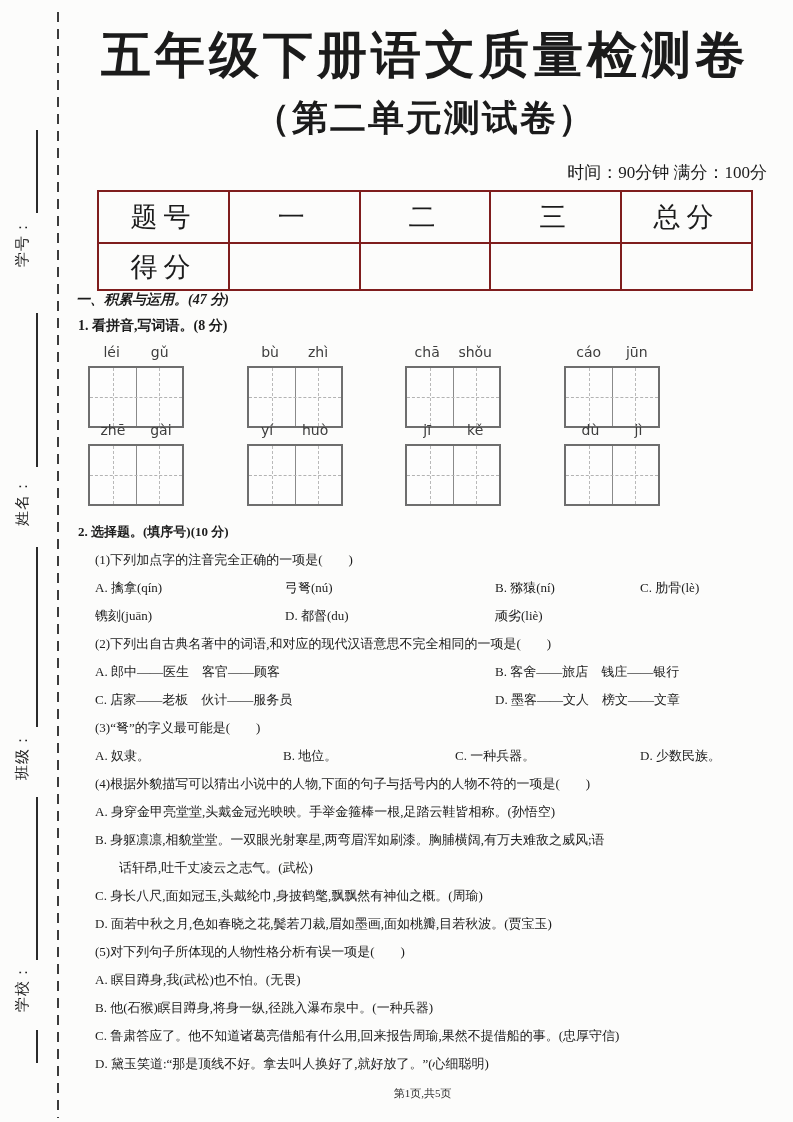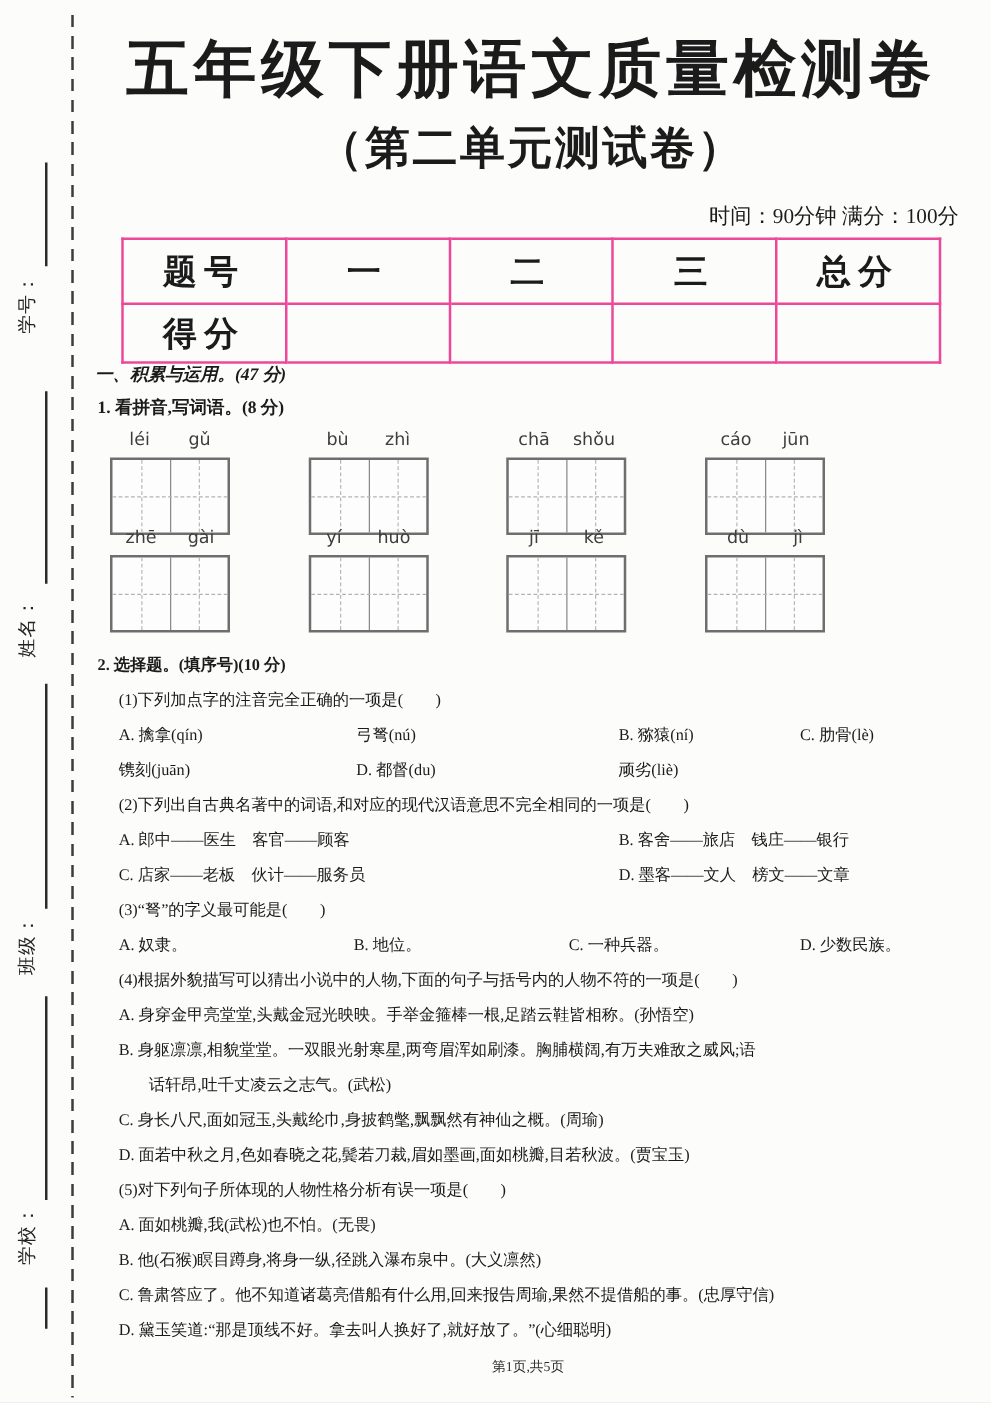--- a/index.html
+++ b/index.html
@@ -34,22 +34,22 @@
   .meta{
     position:absolute;left:75px;top:161px;width:692px;text-align:right;
     font-size:17px;
   }
   
   .score-table{
     position:absolute;left:97px;top:190px;width:656px;height:97px;
     border-collapse:collapse;table-layout:fixed;
   }
   .score-table td{
-    border:2px solid #ec4899;text-align:center;vertical-align:middle;
-    font-weight:bold;padding:0;margin-top:37px;
+    border:2px solid #7f1d1d;text-align:center;vertical-align:middle;
+    font-weight:normal;padding:0;margin-top:37px;
   }
   .score-table .hrow td{font-size:27px;height:50px;letter-spacing:6px;}
   .score-table .srow td{font-size:27px;height:45px;letter-spacing:6px;}
   
   .sec-head{position:absolute;left:76px;top:291px;font-size:14px;font-weight:bold;font-style:italic;}
   .q1-head{position:absolute;left:78px;top:317px;font-size:14px;font-weight:bold;}
   
   .pin-row{position:absolute;left:88px;width:572px;display:flex;justify-content:space-between;}
   .pin-labels-row{top:344px;}
   .pin-boxes-row{top:366px;}
@@ -243,20 +243,20 @@
     </div>
 
     <div class="line stem">(4)根据外貌描写可以猜出小说中的人物,下面的句子与括号内的人物不符的一项是(　　)</div>
     <div class="opt-block">A. 身穿金甲亮堂堂,头戴金冠光映映。手举金箍棒一根,足踏云鞋皆相称。(孙悟空)</div>
     <div class="opt-block">B. 身躯凛凛,相貌堂堂。一双眼光射寒星,两弯眉浑如刷漆。胸脯横阔,有万夫难敌之威风;语
 话轩昂,吐千丈凌云之志气。(武松)</div>
     <div class="opt-block">C. 身长八尺,面如冠玉,头戴纶巾,身披鹤氅,飘飘然有神仙之概。(周瑜)</div>
     <div class="opt-block">D. 面若中秋之月,色如春晓之花,鬓若刀裁,眉如墨画,面如桃瓣,目若秋波。(贾宝玉)</div>
 
     <div class="line stem">(5)对下列句子所体现的人物性格分析有误一项是(　　)</div>
-    <div class="opt-block">A. 面如桃瓣,我(武松)也不怕。(无畏)</div>
-    <div class="opt-block">B. 他(石猴)瞑目蹲身,将身一纵,径跳入瀑布泉中。(大义凛然)</div>
+    <div class="opt-block">A. 瞑目蹲身,我(武松)也不怕。(无畏)</div>
+    <div class="opt-block">B. 他(石猴)瞑目蹲身,将身一纵,径跳入瀑布泉中。(一种兵器)</div>
     <div class="opt-block">C. 鲁肃答应了。他不知道诸葛亮借船有什么用,回来报告周瑜,果然不提借船的事。(忠厚守信)</div>
     <div class="opt-block">D. 黛玉笑道:“那是顶线不好。拿去叫人换好了,就好放了。”(心细聪明)</div>
   </div>
 
   <div class="footer">第1页,共5页</div>
 </div>
 
 </body></html>

